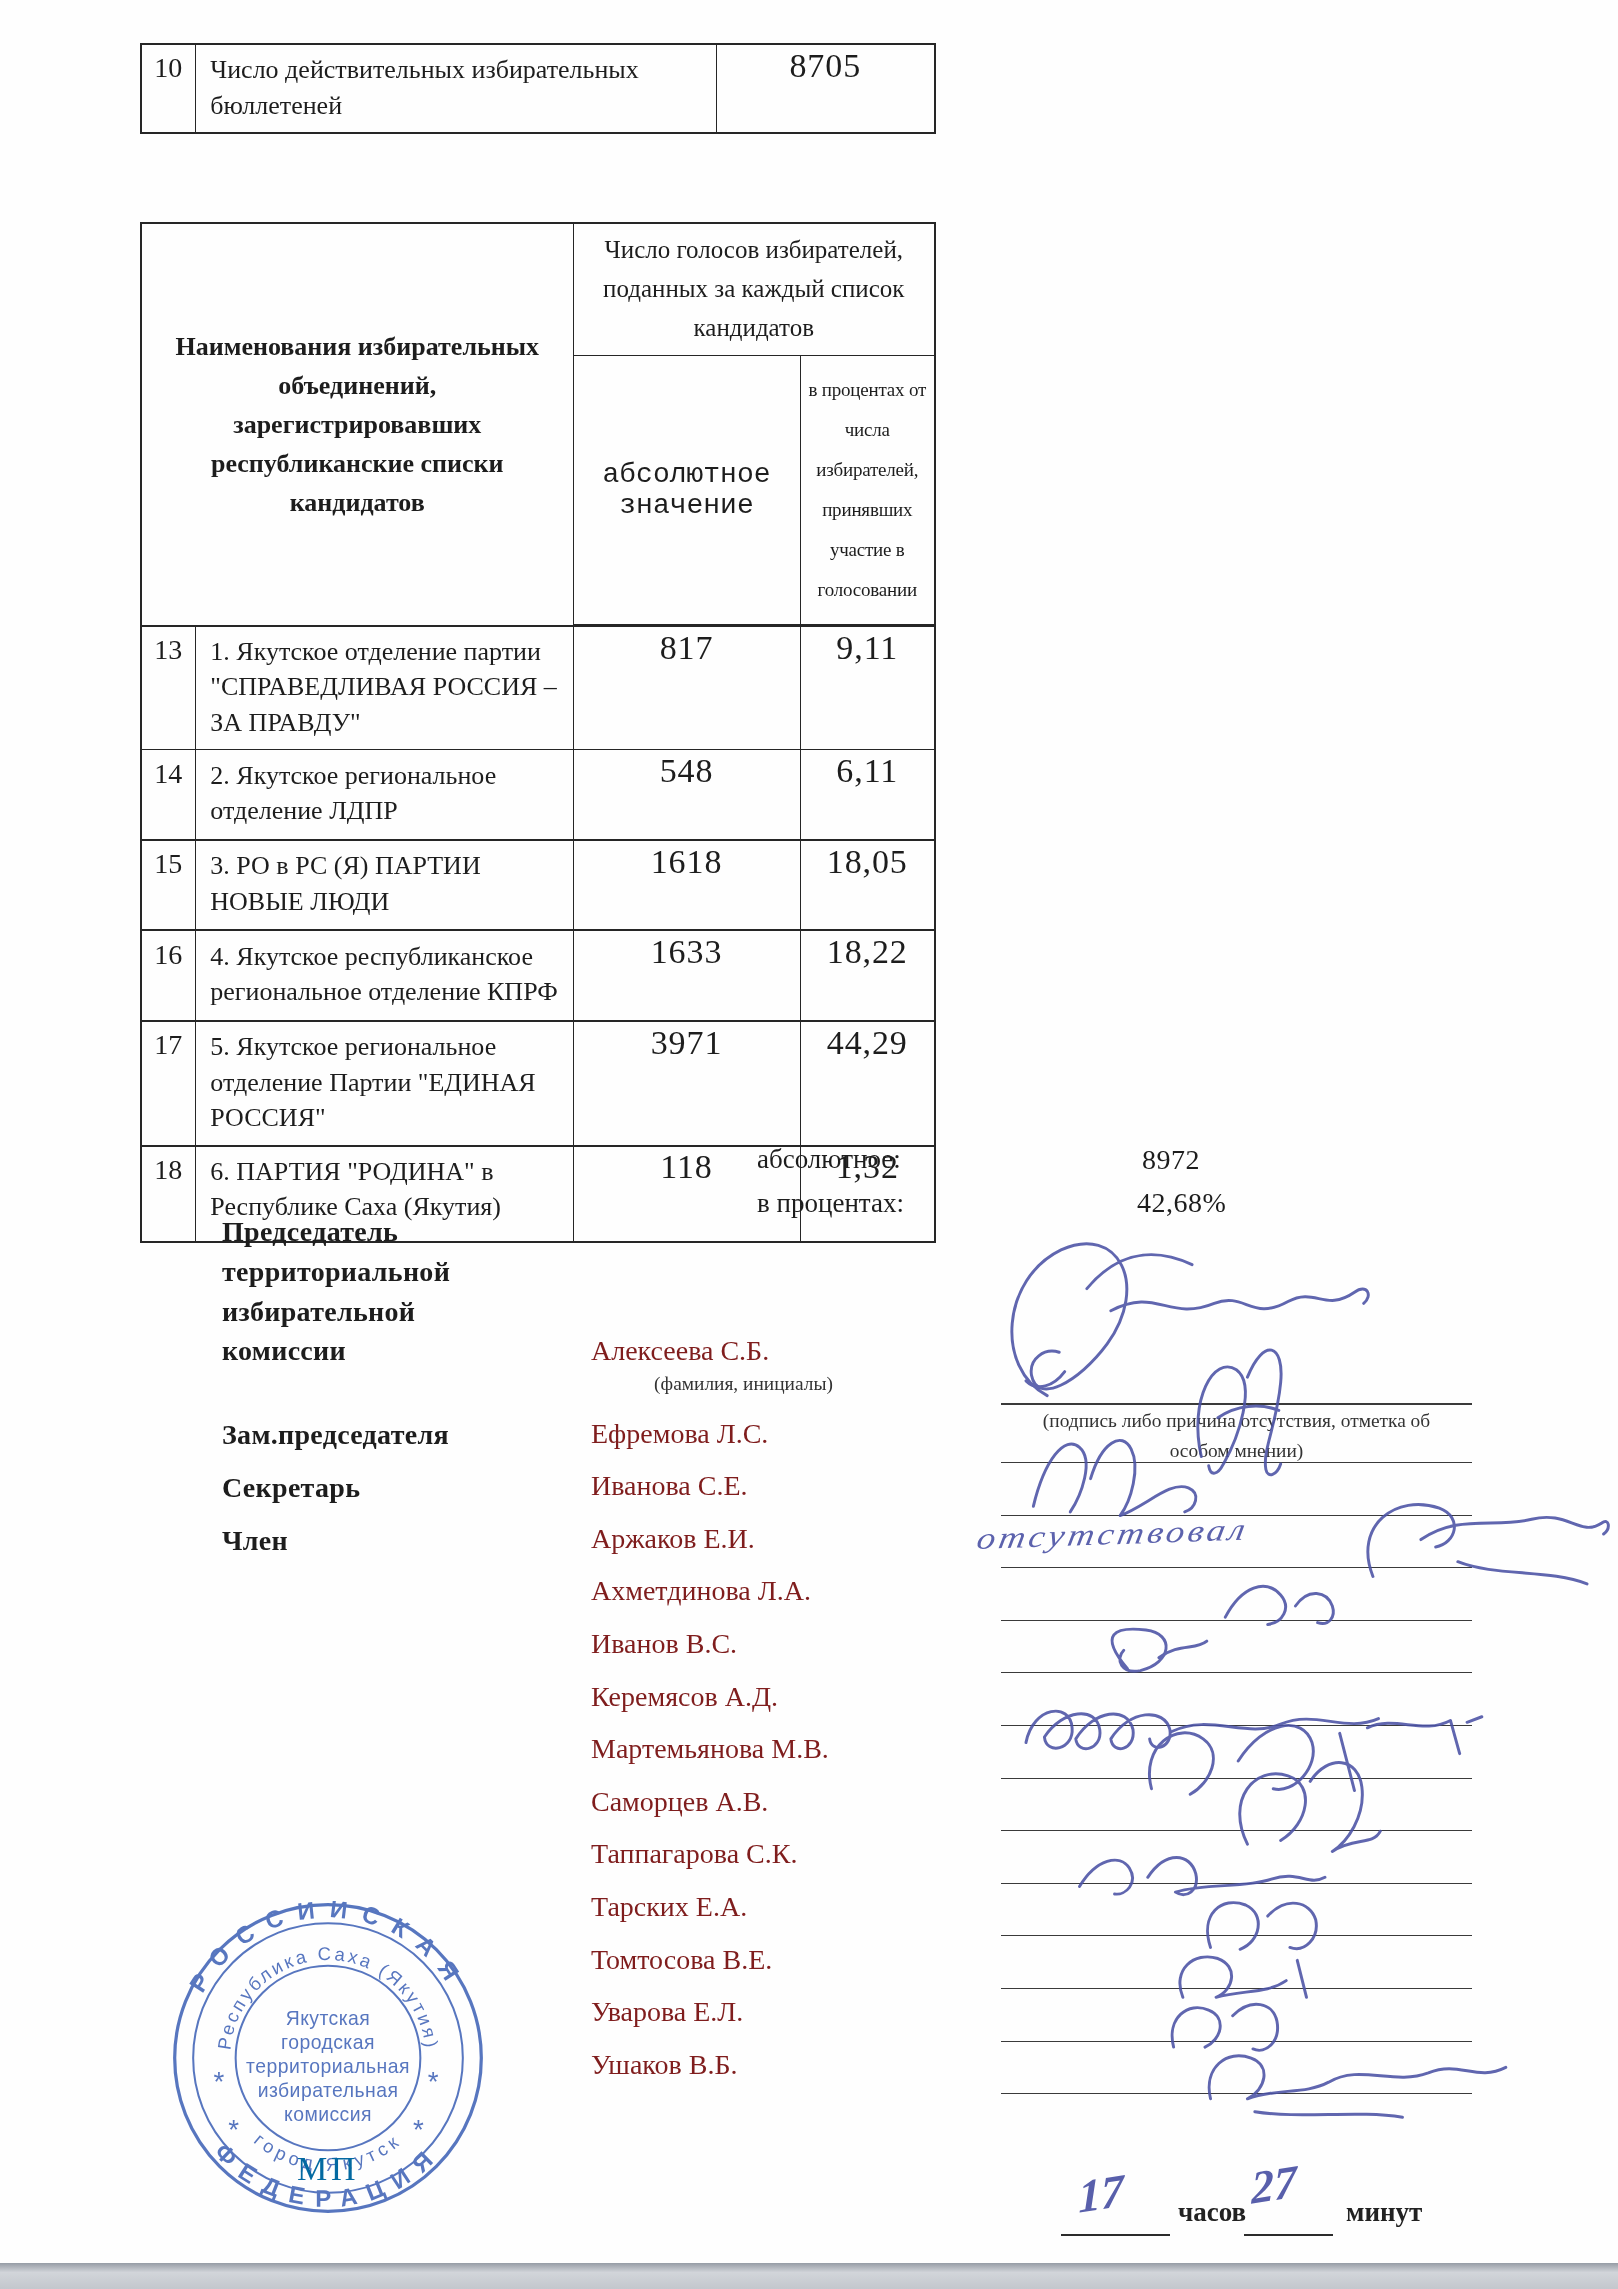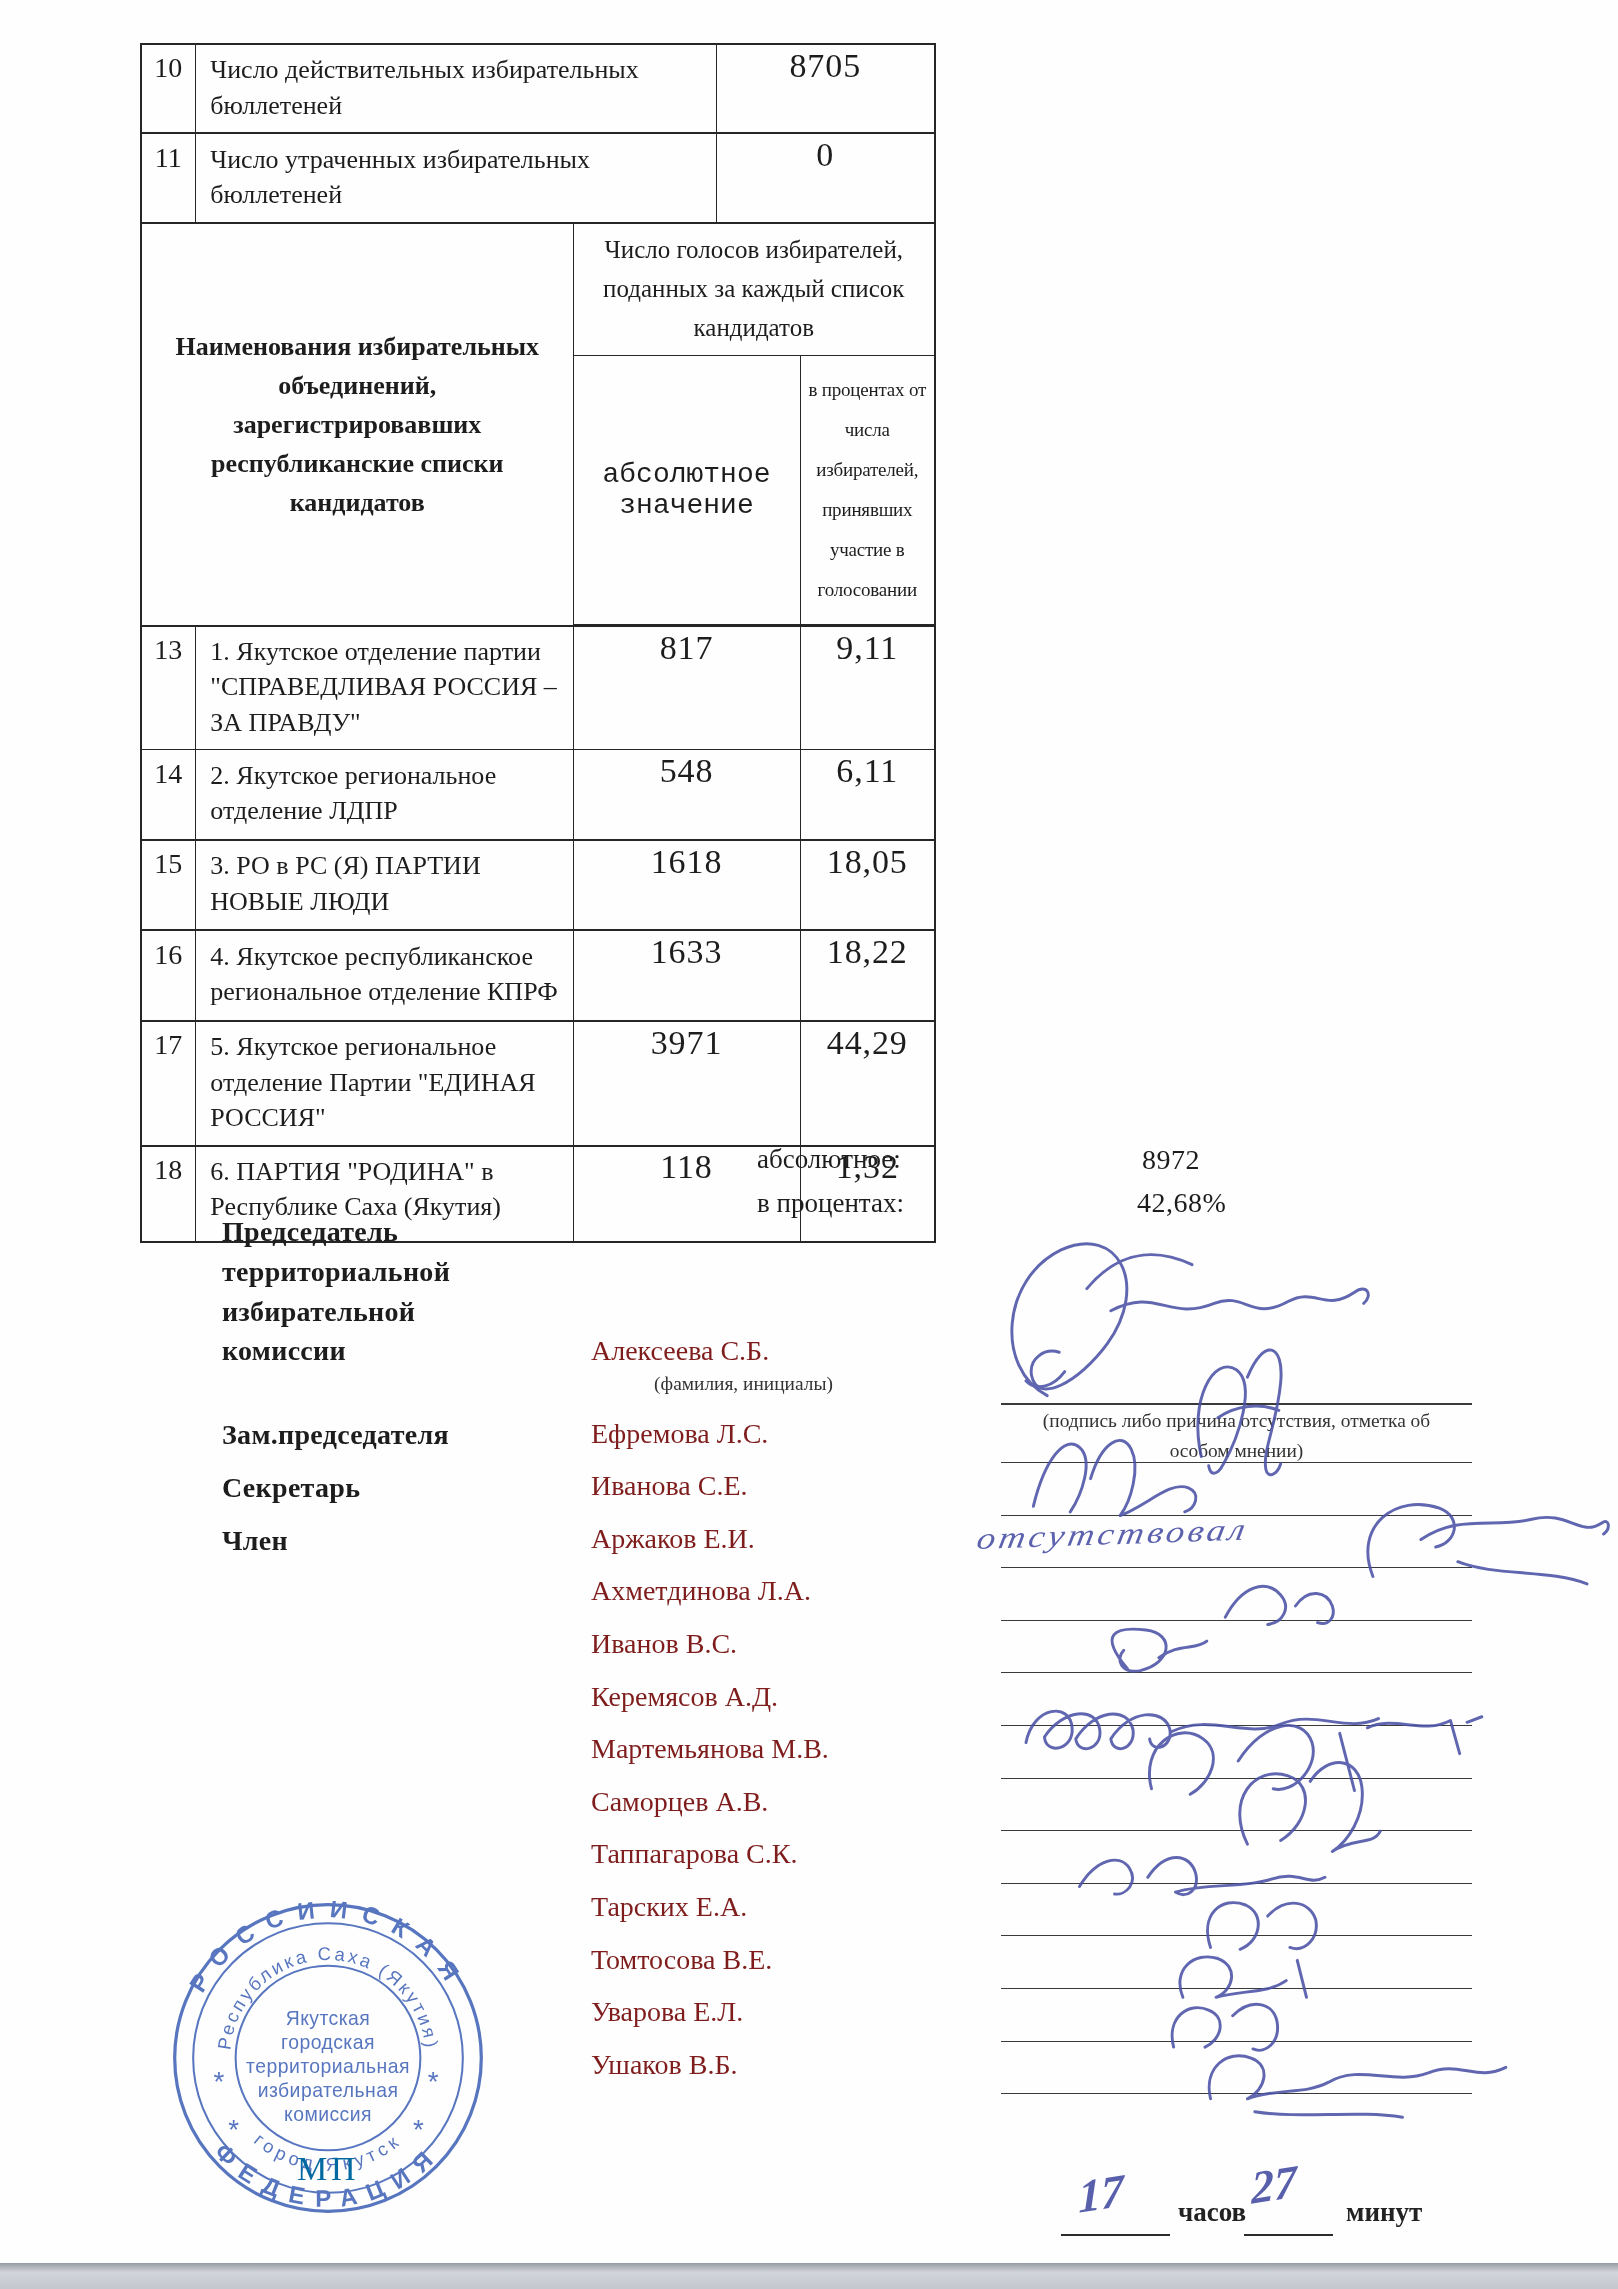--- a/index.html
+++ b/index.html
@@ -76,25 +76,20 @@
     <colgroup>
         <col style="width:54px">
         <col style="width:521px">
         <col style="width:219px">
       </colgroup>
     <tbody>
         <tr class="r10">
       <td class="num">10</td>
       <td class="lbl">Число действительных избирательных бюллетеней</td>
       <td class="val">8705</td>
-    </tr>
-    <tr class="r11">
-      <td class="num">11</td>
-      <td class="lbl">Число утраченных избирательных бюллетеней</td>
-      <td class="val">0</td>
     </tr>
   </tbody>
     </table>
 
   <table class="t2 abs">
     <colgroup>
         <col style="width:54px">
         <col style="width:378px">
         <col style="width:227px">
         <col style="width:135px">

